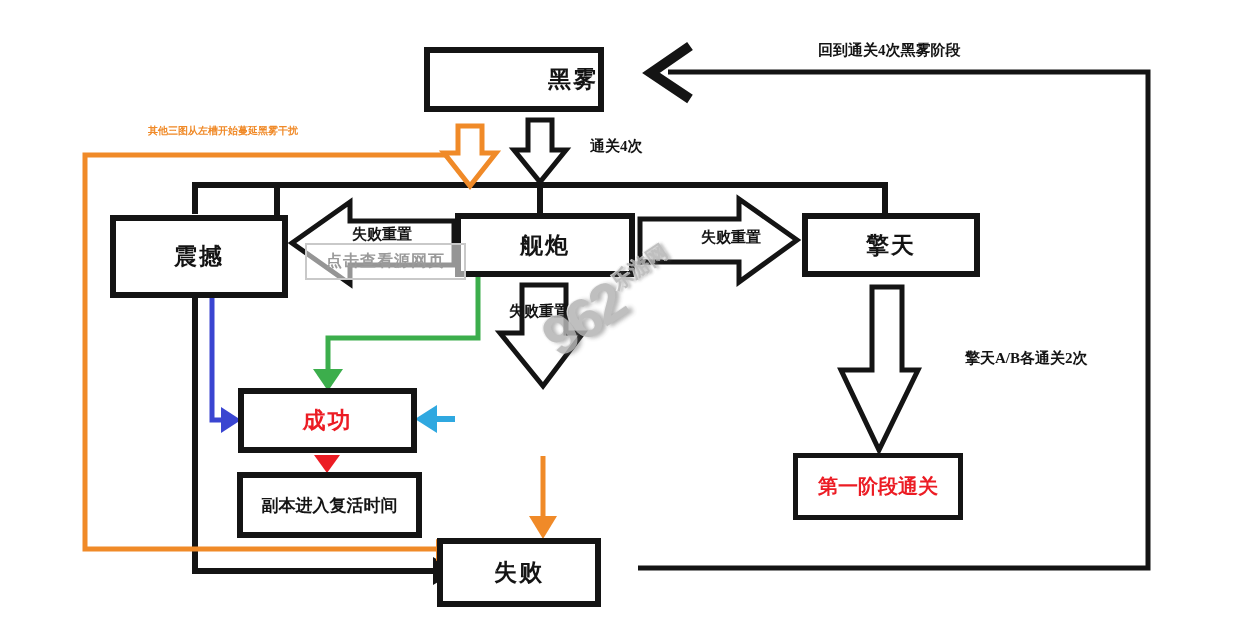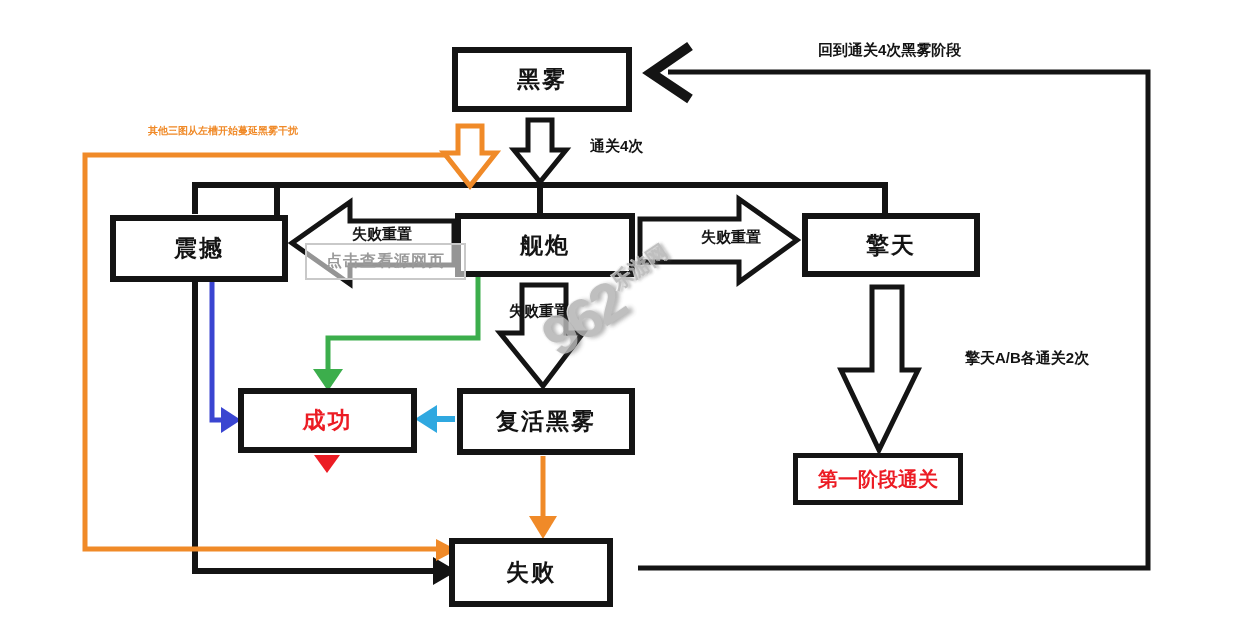--- a/index.html
+++ b/index.html
@@ -19,30 +19,31 @@
     display:flex;align-items:center;justify-content:center;
     font-weight:bold;color:#141414;
     font-size:23px;letter-spacing:2px;
     z-index:3;
   }
   .lbl{
     position:absolute;
     font-weight:bold;color:#141414;
     font-size:15px;white-space:nowrap;
     z-index:4;
+    font-family:Liberation Serif, serif;
   }
-  #b-heiwu{left:452px;top:47px;width:180px;height:65px;}
-  #b-zhenhan{left:110px;top:215px;width:178px;height:67px;align-items:center;}
+  #b-heiwu{left:424px;top:47px;width:180px;height:65px;justify-content:flex-end;}
+  #b-zhenhan{left:110px;top:215px;width:178px;height:83px;align-items:center;}
   #b-jianpao{left:455px;top:213px;width:180px;height:64px;}
   #b-qingtian{left:802px;top:213px;width:178px;height:64px;}
   #b-chenggong{left:238px;top:388px;width:179px;height:65px;color:#EC1C24;}
   #b-fuhuo{left:457px;top:388px;width:178px;height:67px;}
   #b-fuben{left:237px;top:472px;width:185px;height:66px;font-size:17px;letter-spacing:0;}
-  #b-shibai{left:449px;top:538px;width:164px;height:69px;}
-  #b-diyi{left:793px;top:453px;width:170px;height:52px;border-width:5px;color:#EC1C24;font-size:20px;letter-spacing:0;}
+  #b-shibai{left:437px;top:538px;width:164px;height:69px;}
+  #b-diyi{left:793px;top:453px;width:170px;height:67px;border-width:5px;color:#EC1C24;font-size:20px;letter-spacing:0;}
   #l-tongguan{left:590px;top:137px;}
   #l-huidao{left:818px;top:41px;}
   #l-qita{left:148px;top:124px;font-size:10px;color:#F08A28;}
   #l-sbcz-left{left:352px;top:225px;z-index:4;}
   #l-sbcz-right{left:701px;top:228px;}
   #l-sbcz-down{left:509px;top:302px;}
   #l-qingtianab{left:965px;top:349px;}
   #wm-source{
     position:absolute;left:305px;top:243px;width:161px;height:37px;
     box-sizing:border-box;border:2px solid #c9c9c9;background:rgba(255,255,255,0.55);
@@ -117,22 +118,22 @@
   </div>
   <div class="box" id="b-jianpao">
     <span>舰炮</span>
   </div>
   <div class="box" id="b-qingtian">
     <span>擎天</span>
   </div>
   <div class="box" id="b-chenggong">
     <span>成功</span>
   </div>
-  <div class="box" id="b-fuhuo">
-    <span>复活黑雾</span>
+  <div class="box" id="b-fuben">
+    <span>副本进入复活时间</span>
   </div>
   <div class="box" id="b-shibai">
     <span>失败</span>
   </div>
   <div class="box" id="b-diyi">
     <span>第一阶段通关</span>
   </div>
 
   <div class="lbl" id="l-tongguan">通关4次</div>
   <div class="lbl" id="l-huidao">回到通关4次黑雾阶段</div>

